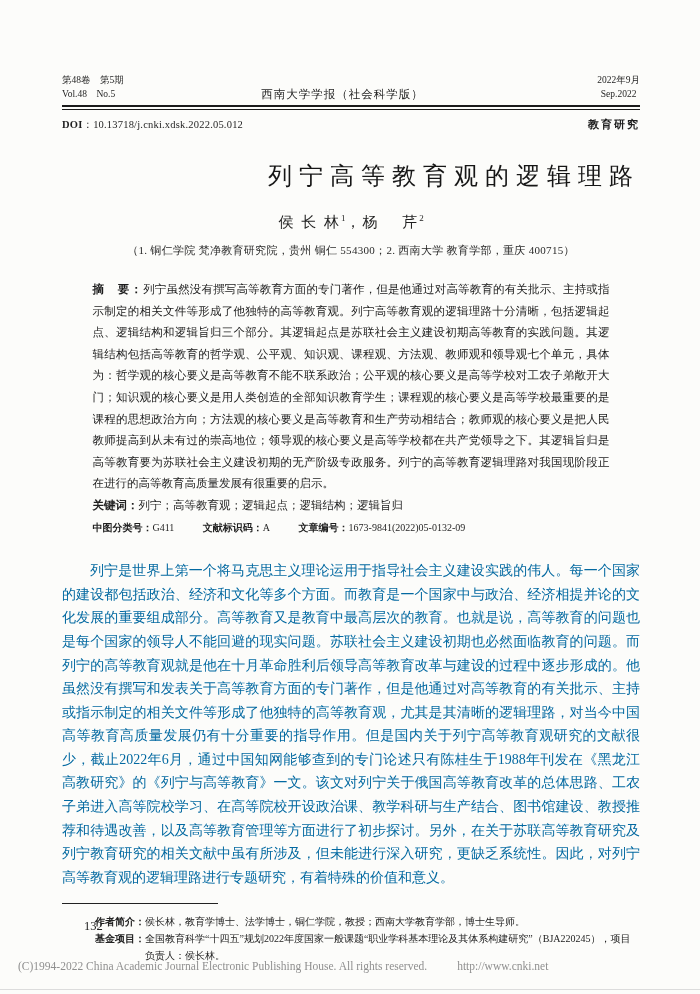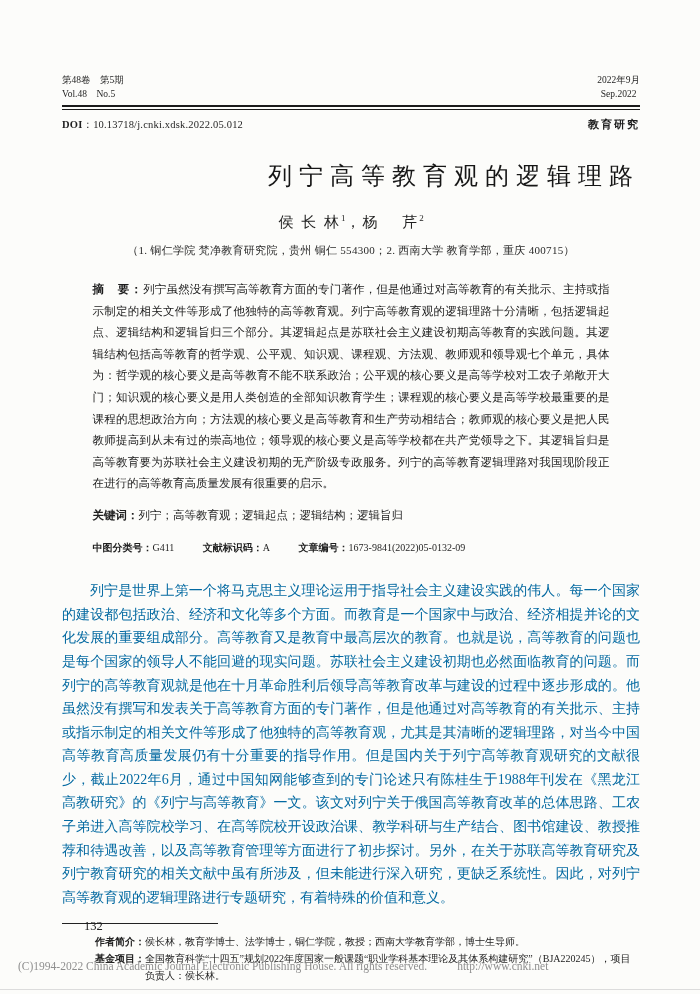--- a/index.html
+++ b/index.html
@@ -33,21 +33,21 @@
 
   
   .title{margin-top:28px;text-align:right;font-size:24px;letter-spacing:7px;font-weight:500;color:#161616;}
   .authors{margin-top:21px;text-align:center;font-size:15px;letter-spacing:2px;}
   .authors sup{font-size:9px;letter-spacing:0;}
   .affil{margin-top:11px;text-align:center;font-size:11px;color:#2a2a2a;letter-spacing:.3px;}
 
   
   .abs-block{width:517px;margin:21px auto 0;font-size:11.5px;line-height:21.6px;text-align:justify;color:#1c1c1c;}
   .abs-block .lead{font-weight:700;letter-spacing:1px;}
-  .kw-line{width:517px;margin:10px auto;font-size:11.5px;line-height:21.6px;}
+  .kw-line{width:517px;margin:0 auto;font-size:11.5px;line-height:21.6px;}
   .kw-line .lbl,.meta-line .lbl{font-weight:700;}
   .meta-line{width:517px;margin:0 auto;font-size:10px;line-height:21.6px;white-space:nowrap;}
   .meta-line .grp{margin-right:26px;}
   .meta-line .grp:last-child{margin-right:0;}
 
   
   .body-text{margin-top:21px;font-size:14px;line-height:23.6px;text-align:justify;text-indent:2em;color:#0369a1;}
 
   
   .fn-rule{margin-top:13px;width:156px;border-top:1.6px solid #222;}
@@ -66,20 +66,21 @@
 
 <div class="page">
   <div class="content">
 
     <div class="hdr-row">
       <div class="hdr-col hdr-left">
         <div>第48卷　第5期</div>
         <div>Vol.48　No.5</div>
       </div>
       <div class="hdr-col hdr-center">
+        <div class="cn">西南大学学报（社会科学版）</div>
       </div>
       <div class="hdr-col hdr-right">
         <div>2022年9月</div>
         <div>Sep.2022</div>
       </div>
     </div>
 
     <div class="double-rule"></div>
 
     <div class="doi-row">

